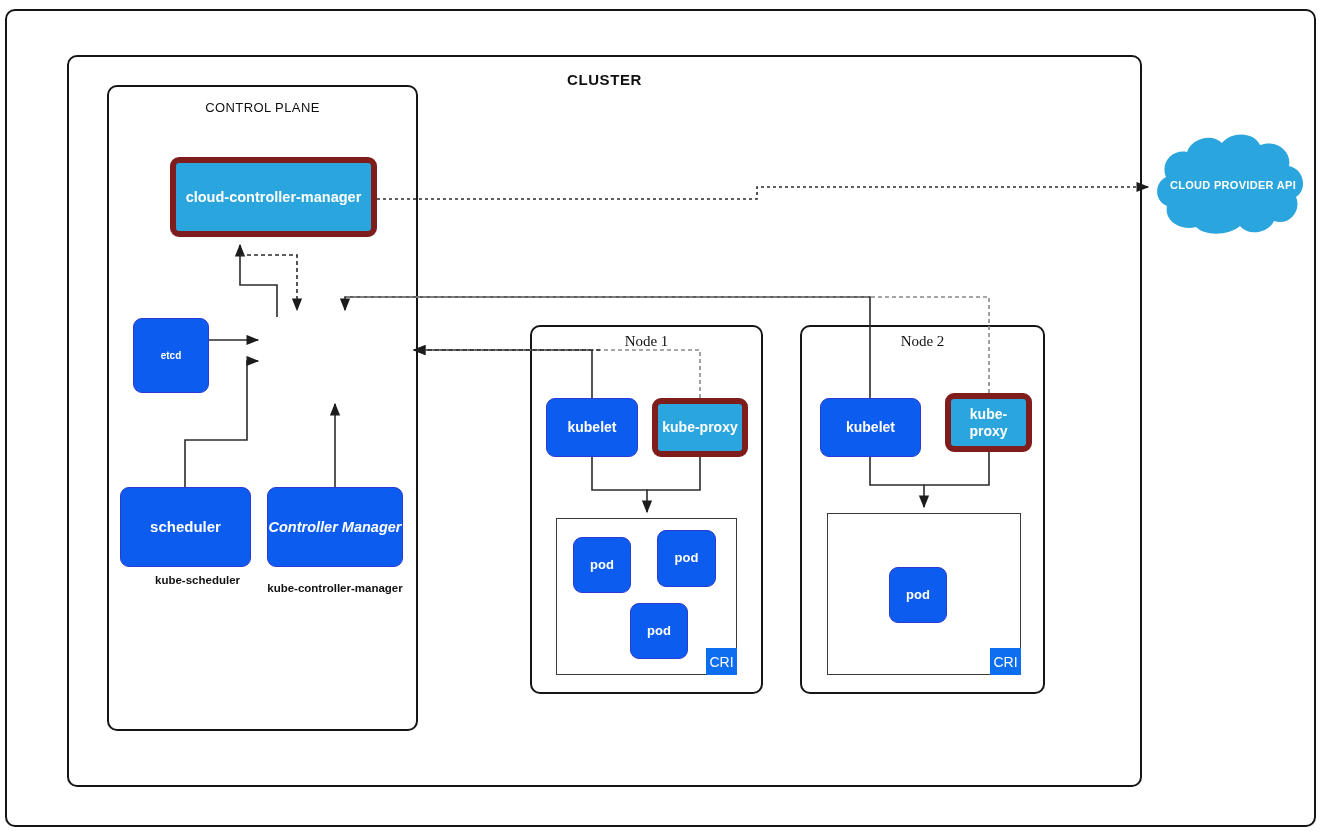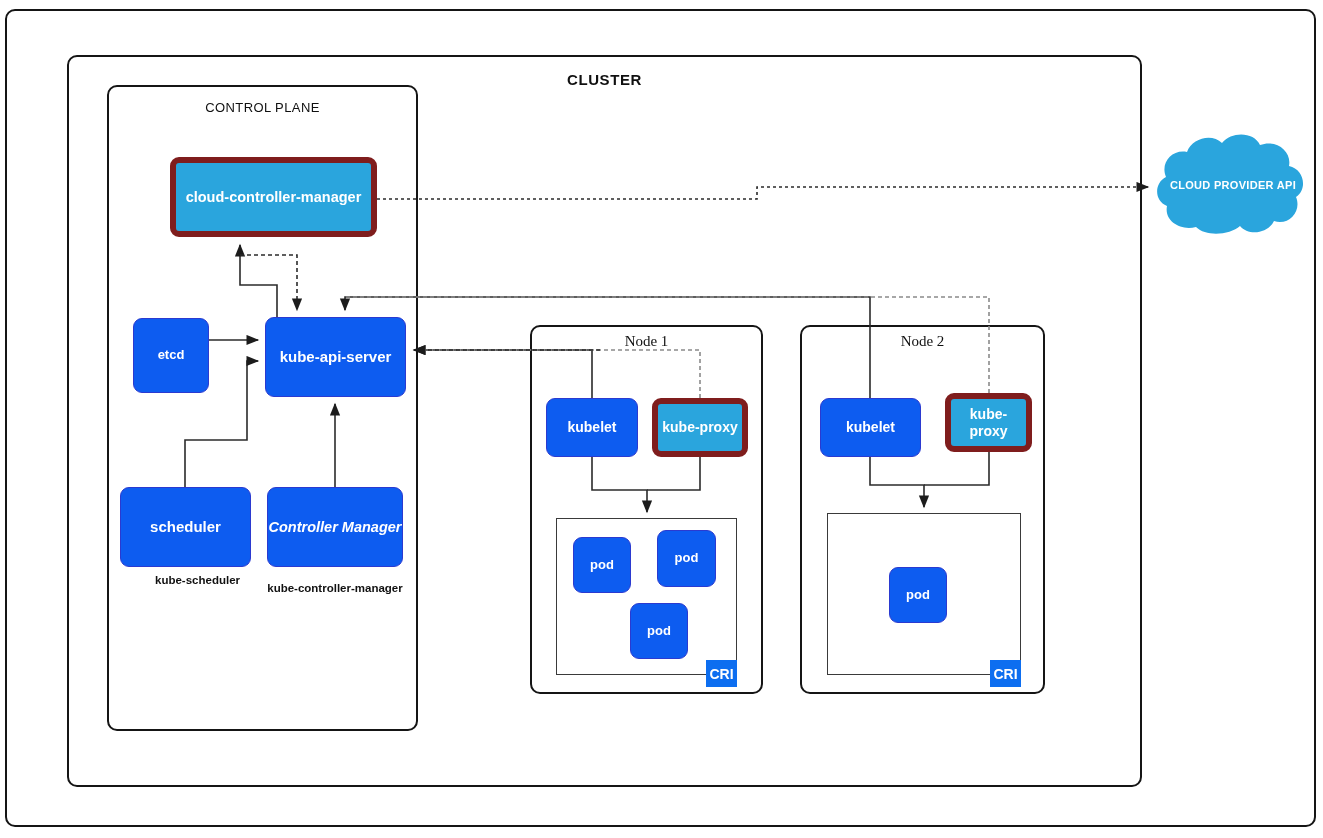--- a/index.html
+++ b/index.html
@@ -19,22 +19,22 @@
   
   .box{position:absolute;border-radius:9px;display:flex;align-items:center;justify-content:center;
        color:#fff;font-weight:bold;box-sizing:border-box;text-align:center;line-height:1.15;}
   .box.dark{background:#0d5cf0;border:1px solid #2b3ad0;}
   .box.cyan{background:#2aa5dd;border:6px solid #7f1d1d;}
 
   .caption{position:absolute;font-size:11.5px;font-weight:bold;color:#111;white-space:nowrap;text-align:center;}
 
   
   .cri-area{position:absolute;border:1.5px solid #3a3a3a;background:#fff;box-sizing:border-box;}
-  .cri-tag{position:absolute;background:#0d6ef0;color:#fff;font-size:14px;font-weight:bold;
-           display:flex;align-items:center;justify-content:center;font-family:"Liberation Sans",sans-serif;margin-top:12px;}
+  .cri-tag{position:absolute;background:#0d6ef0;color:#fff;font-size:14px;font-weight:normal;
+           display:flex;align-items:center;justify-content:center;font-family:"Liberation Sans",sans-serif;}
 
   
   #wires{position:absolute;left:0;top:0;width:1323px;height:838px;pointer-events:none;}
 
   
   .cloud-label{position:absolute;color:#fff;font-size:11px;font-weight:bold;letter-spacing:.3px;white-space:nowrap;}
 </style>
 </head>
 <body>
 
@@ -45,27 +45,24 @@
   <div class="frame" style="left:67px;top:55px;width:1075px;height:732px;"></div>
   <div class="frame-title cluster-title" style="left:67px;top:71px;width:1075px;">CLUSTER</div>
 
   <div class="frame" style="left:107px;top:85px;width:311px;height:646px;"></div>
   <div class="frame-title cp-title" style="left:107px;top:100px;width:311px;">CONTROL PLANE</div>
 
   <div class="box cyan" style="left:170px;top:157px;width:207px;height:80px;font-size:14.5px;">
     <span>cloud-controller-manager</span>
   </div>
 
-  <div class="box dark" style="left:133px;top:318px;width:76px;height:75px;font-size:13px;">
+  <div class="box dark" style="left:133px;top:318px;width:76px;height:75px;font-size:10px;">
     <span>etcd</span>
   </div>
 
-  <div class="box dark" style="left:265px;top:317px;width:141px;height:80px;font-size:15px;">
-    <span>kube-api-server</span>
-  </div>
 
   <div class="box dark" style="left:120px;top:487px;width:131px;height:80px;font-size:15px;">
     <span>scheduler</span>
   </div>
   <div class="caption" style="left:132px;top:574px;width:131px;">kube-scheduler</div>
 
   <div class="box dark" style="left:267px;top:487px;width:136px;height:80px;font-size:14.5px;font-style:italic;">
     <span>Controller Manager</span>
   </div>
   <div class="caption" style="left:260px;top:582px;width:150px;">kube-controller-manager</div>

